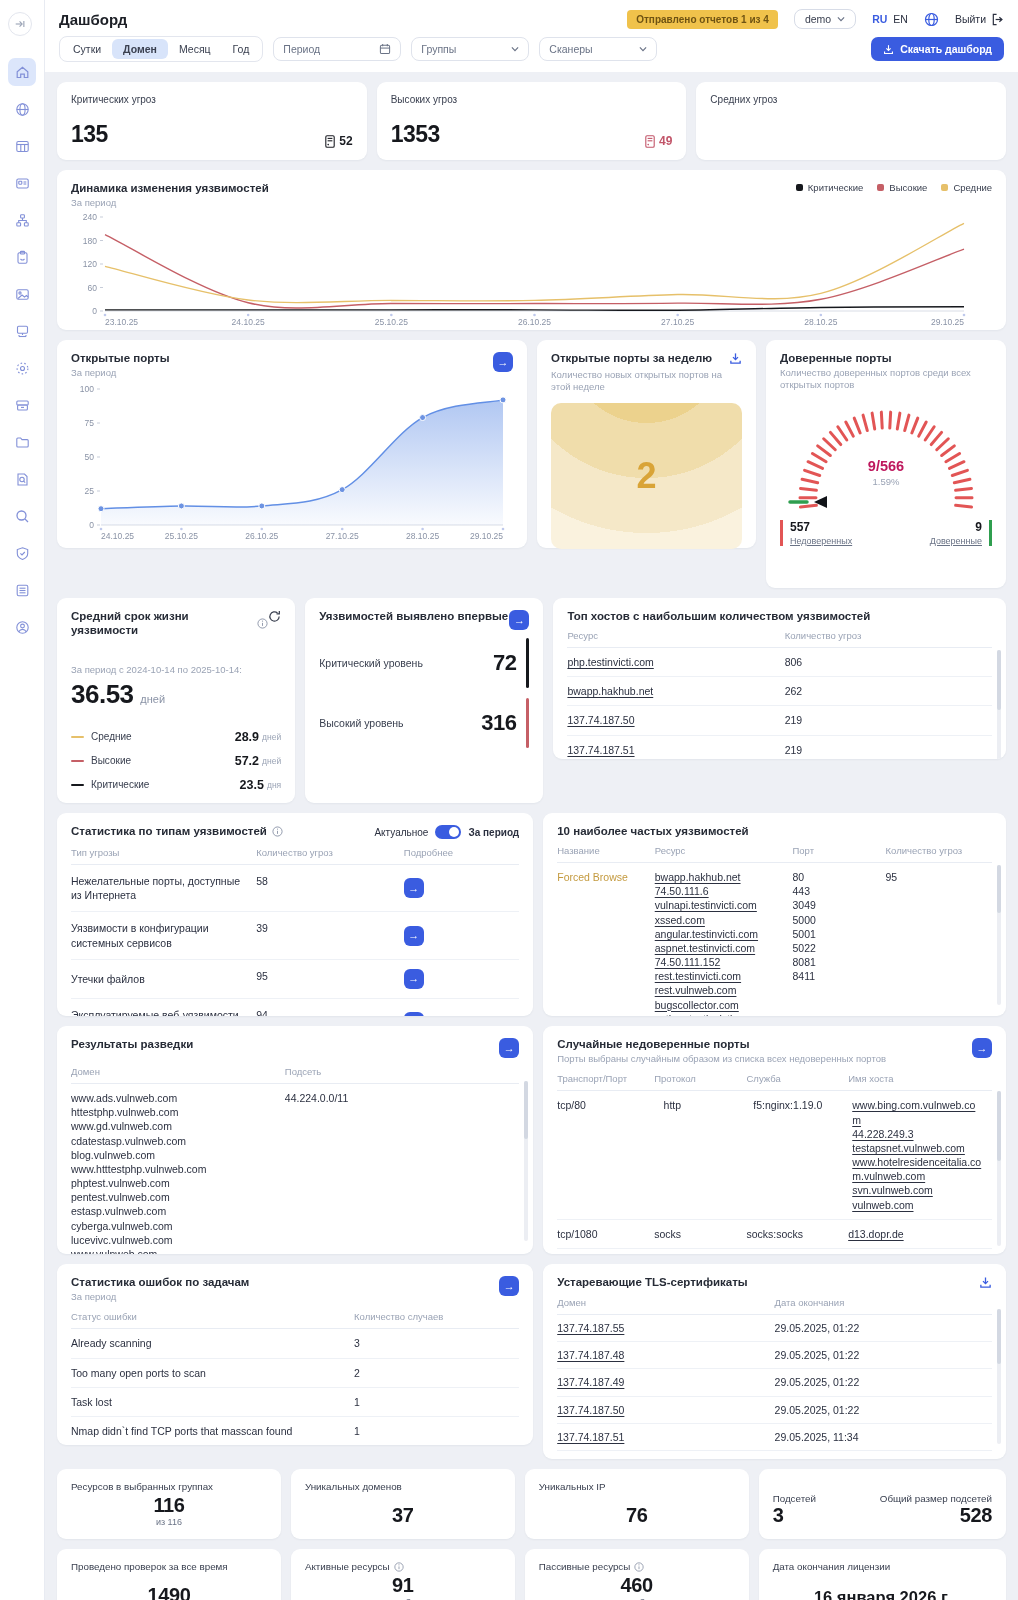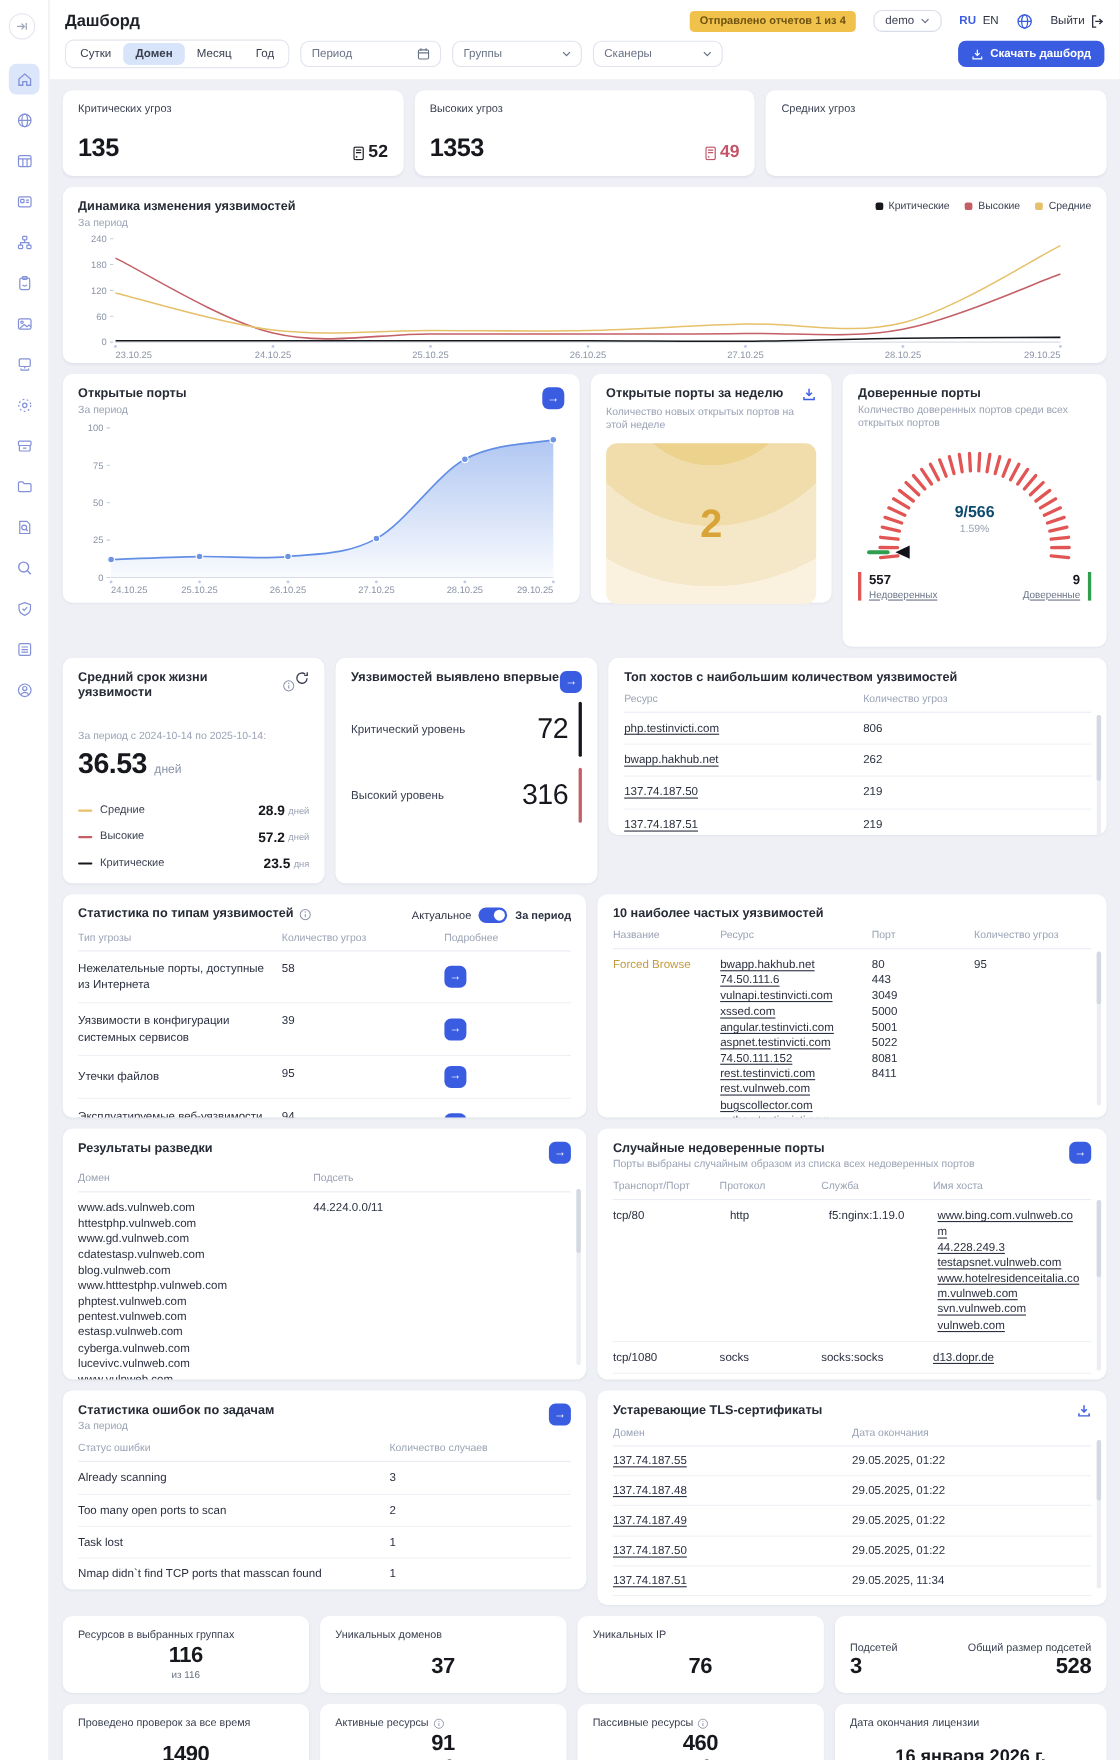--- a/index.html
+++ b/index.html
@@ -44,58 +44,58 @@
   .card-sub { font-size:9.5px; color:#9aa3b5; margin-top:3px; line-height:1.3; }
   .arrow-btn { width:20px; height:20px; border-radius:6px; background:#3a5ce0; color:#fff; display:flex; align-items:center; justify-content:center; font-size:11px; cursor:pointer; flex:none; }
   .icon-btn { color:#3a5ce0; cursor:pointer; display:flex; }
   .clip { overflow:hidden; }
 
   
   .stat-card { flex:1; height:78px; display:flex; flex-direction:column; justify-content:space-between; }
   .stat-label { font-size:10px; color:#3a4050; }
   .stat-valrow { display:flex; align-items:flex-end; justify-content:space-between; }
   .stat-value { font-size:23px; font-weight:700; letter-spacing:-0.5px; color:#16181d; }
-  .stat-hosts { display:flex; align-items:center; gap:4px; font-size:16px; font-weight:700; }
+  .stat-hosts { display:flex; align-items:center; gap:4px; font-size:12px; font-weight:700; }
 
   
   .chart-head { display:flex; justify-content:space-between; align-items:flex-start; }
   .legend { display:flex; gap:14px; align-items:center; }
   .legend-item { display:flex; align-items:center; gap:5px; font-size:9.5px; color:#3a4050; }
   .legend-sq { width:7px; height:7px; border-radius:2px; }
   svg text.tick { font-size:8.5px; fill:#8a93a6; font-family:"Liberation Sans",sans-serif; }
 
   
   .beige-box { margin-top:10px; height:146px; border-radius:10px; background:radial-gradient(circle at 50% -60px, #ecd28d 0px 80px, #f0ddab 80px 135px, #f5e8c8 135px 190px, #faf2de 190px 100%); display:flex; align-items:center; justify-content:center; }
   .beige-num { font-size:36px; font-weight:700; color:#d9a437; }
 
   
   .gauge-wrap { position:relative; height:118px; margin-top:4px; }
   .gauge-center { position:absolute; left:0; right:0; top:62px; text-align:center; }
-  .gauge-val { font-size:14.5px; font-weight:700; color:#0c4a6e; }
+  .gauge-val { font-size:14.5px; font-weight:700; color:#be185d; }
   .gauge-pct { font-size:9.5px; color:#9aa3b5; margin-top:2px; }
   .gauge-stats { display:flex; justify-content:space-between; margin-top:6px; }
   .gstat { font-size:12px; font-weight:700; color:#16181d; }
   .gstat-label { font-size:9px; color:#6a7386; text-decoration:underline; margin-top:2px; font-weight:400; }
   .gstat.left { border-left:3px solid #e25555; padding-left:7px; }
   .gstat.right { border-right:3px solid #2f9e4f; padding-right:7px; text-align:right; }
 
   
   .lt-period { font-size:9.5px; color:#9aa3b5; margin-top:26px; }
   .lt-big { font-size:26px; font-weight:700; letter-spacing:-0.5px; margin-top:4px; color:#16181d; }
   .lt-big span.unit { font-size:11px; font-weight:400; color:#8a93a6; letter-spacing:0; }
   .lt-rows { margin-top:20px; display:flex; flex-direction:column; gap:10px; }
   .lt-row { display:flex; align-items:center; font-size:10px; color:#3a4050; }
   .lt-dash { width:13px; height:2px; border-radius:2px; margin-right:7px; flex:none; }
   .lt-val { margin-left:auto; font-size:12.5px; font-weight:700; color:#16181d; }
   .lt-unit { font-size:8.5px; color:#9aa3b5; margin-left:3px; }
 
   
   .fd-row { display:flex; align-items:center; height:55px; margin-top:5px; }
   .fd-label { font-size:10.5px; color:#3a4050; }
-  .fd-val { margin-left:auto; font-size:26px; font-weight:400; letter-spacing:-0.5px; color:#16181d; }
+  .fd-val { margin-left:auto; font-size:22px; font-weight:700; letter-spacing:-0.5px; color:#16181d; }
   .fd-bar { width:3px; height:50px; border-radius:2px; margin-left:10px; flex:none; }
 
   
   .tbl-head { display:flex; font-size:9.5px; color:#9aa3b5; padding:8px 0 6px; border-bottom:1px solid #e8ecf3; }
   .tbl-row { display:flex; font-size:10.5px; color:#2b3040; padding:7px 0; border-bottom:1px solid #eef1f6; line-height:1.35; align-items:flex-start; }
   .lnk { text-decoration:underline; text-underline-offset:1.5px; color:#2b3040; cursor:pointer; word-break:break-all; }
   .plain-dom { color:#2b3040; }
   .vscroll { position:absolute; right:5px; width:4px; border-radius:2px; background:#eceef3; }
   .vscroll .thumb { width:4px; border-radius:2px; background:#d3d8e2; }
 

